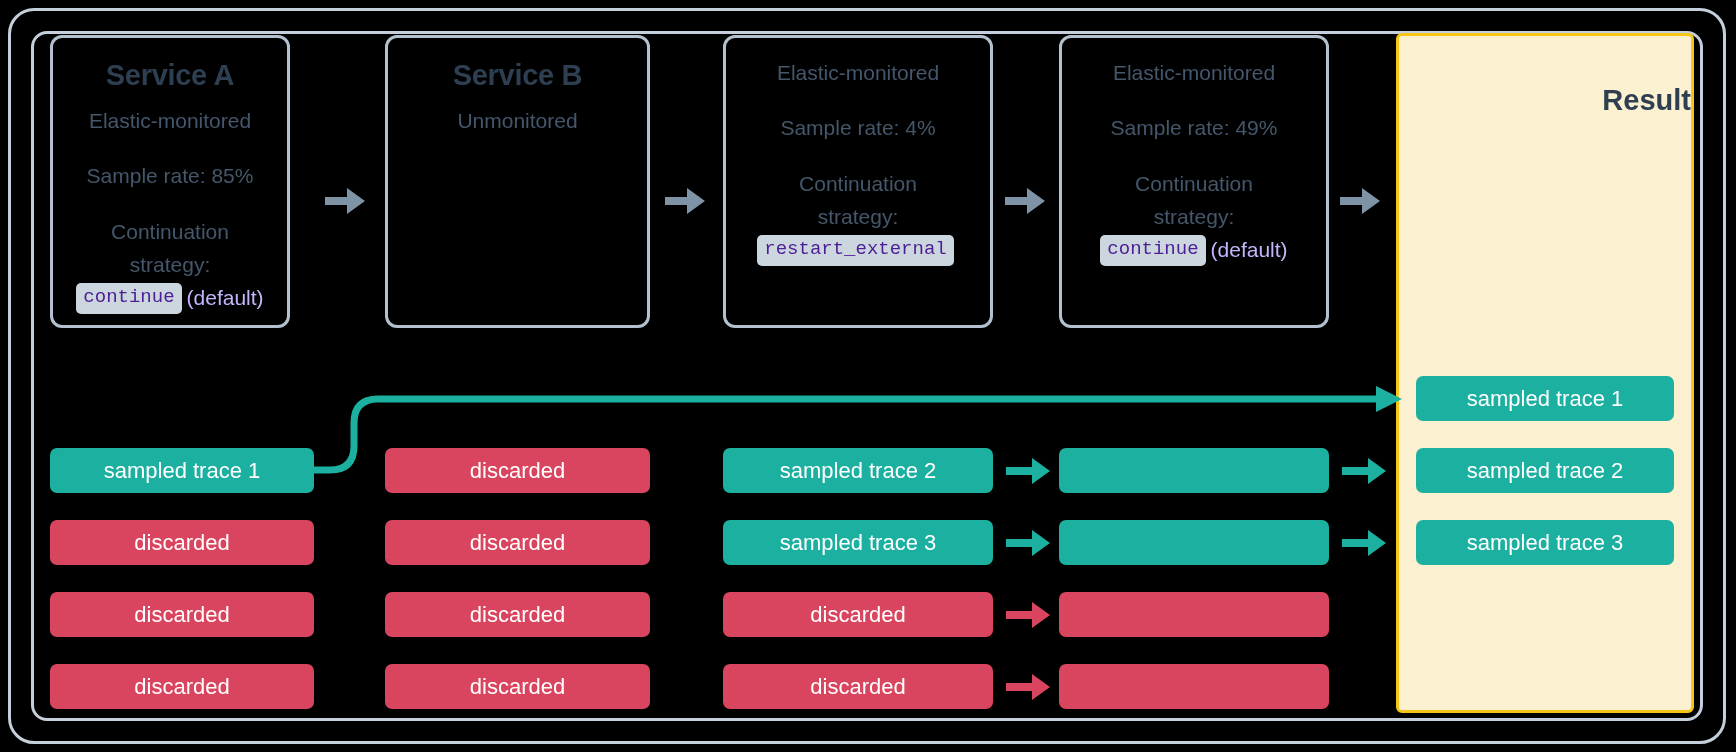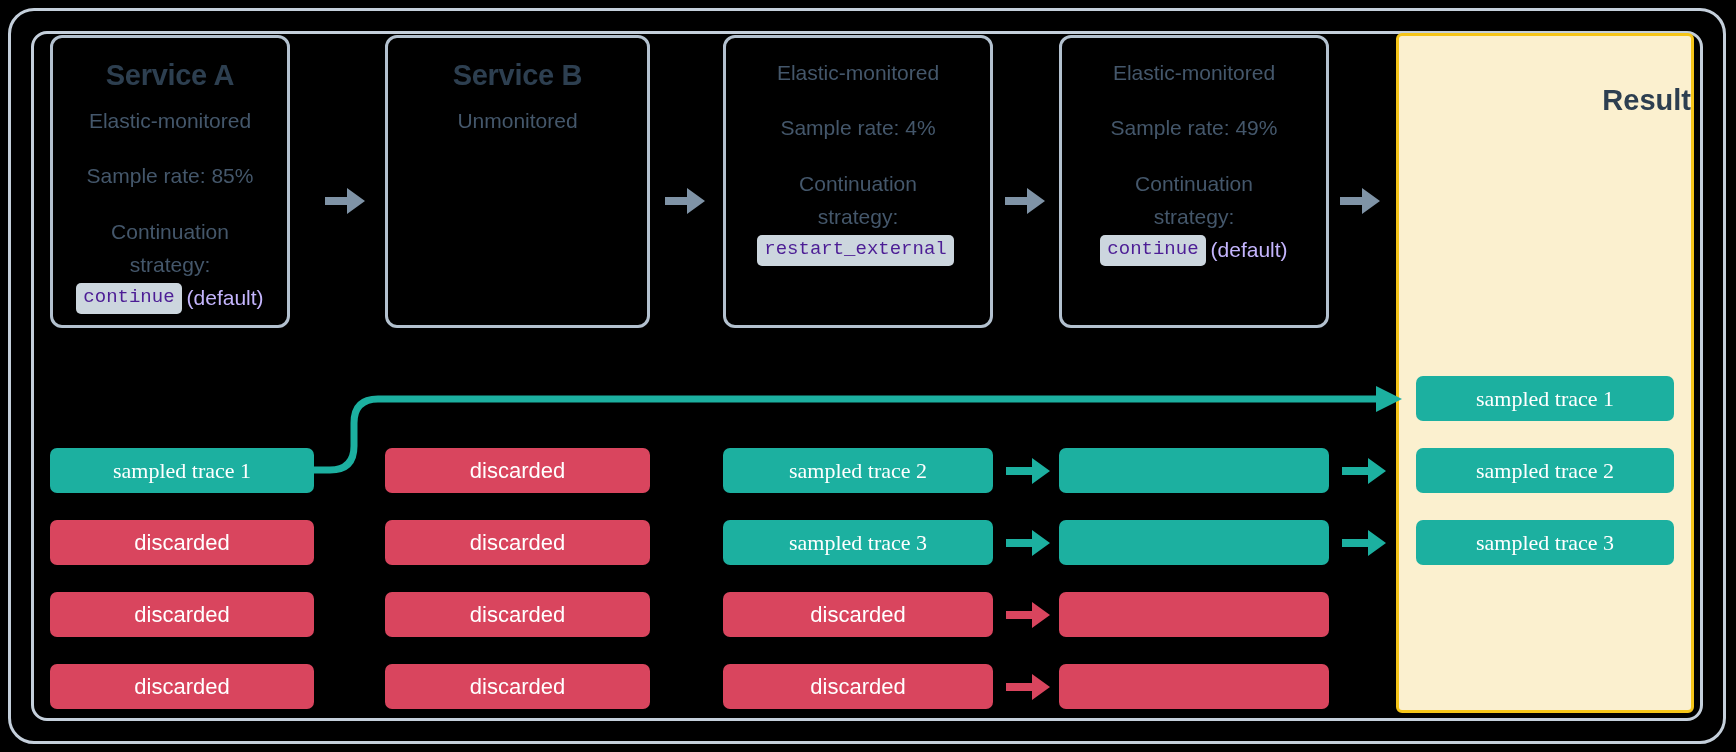--- a/index.html
+++ b/index.html
@@ -124,21 +124,21 @@
     position: absolute;
     box-sizing: border-box;
     border-radius: 7px;
     display: flex;
     align-items: center;
     justify-content: center;
     color: #ffffff;
     font-size: 22px;
     line-height: 1;
   }
-  .trace-sampled { background: #1cb0a0; font-family: Liberation Serif, serif; }
+  .trace-sampled { background: #1cb0a0; }
   .trace-discarded { background: #d9455e; }
   
   .flow-arrow {
     position: absolute;
     width: 44px;
     height: 26px;
   }
   svg { display: block; overflow: visible; }
   #link-layer {
     position: absolute;

